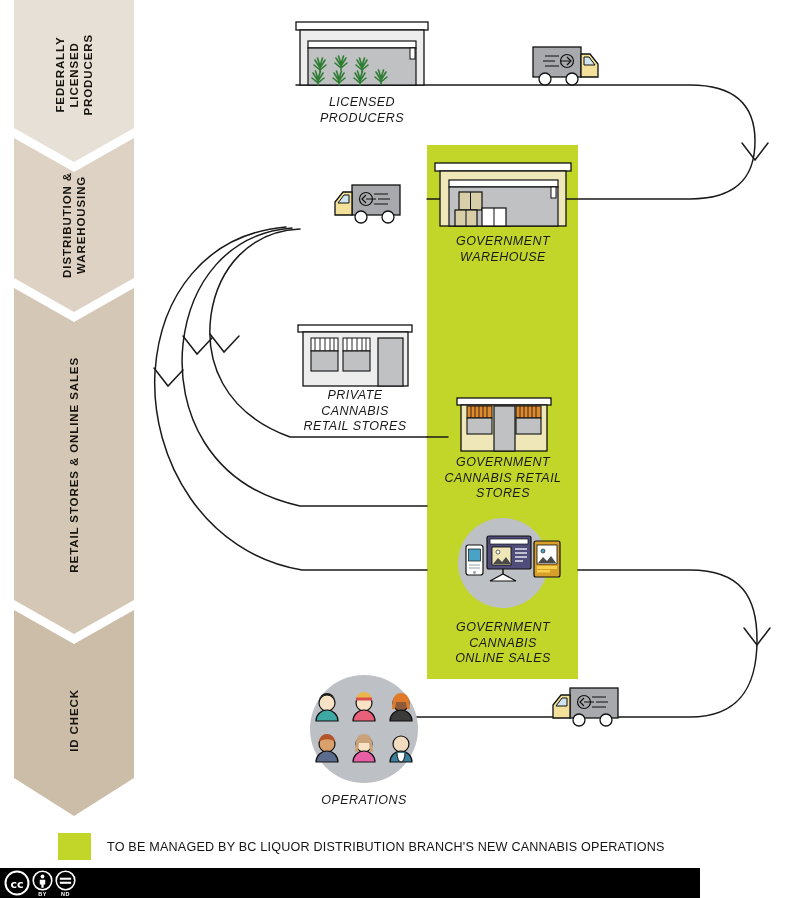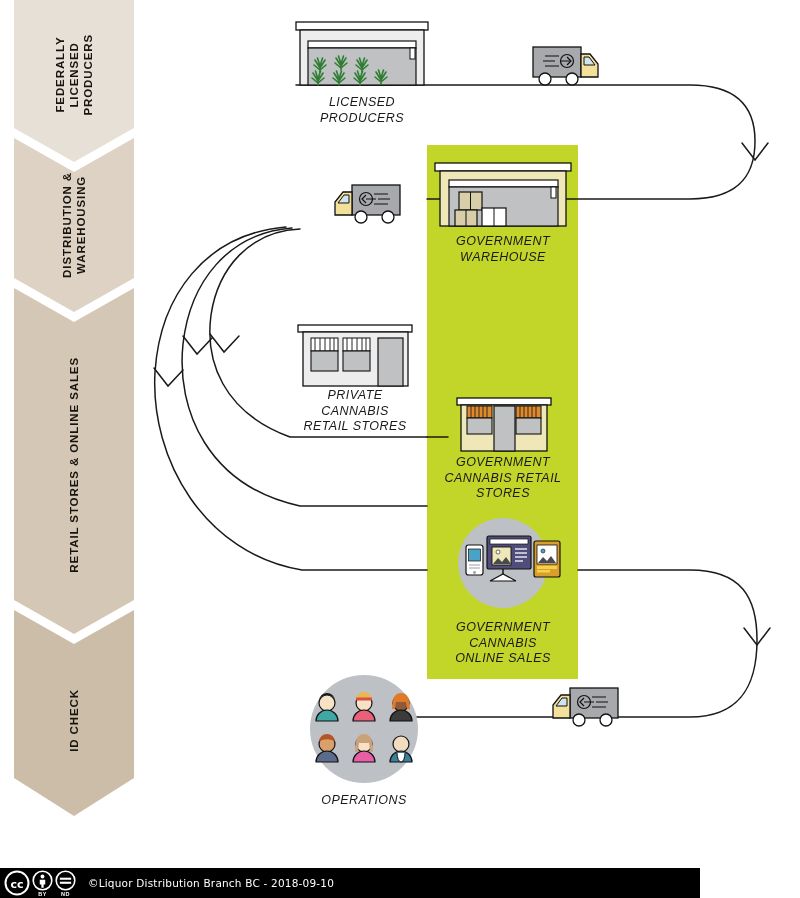--- a/index.html
+++ b/index.html
@@ -290,20 +290,24 @@
   <div class="nodelabel" style="left:428px;top:455px;width:150px;">GOVERNMENT
 CANNABIS RETAIL
 STORES</div>
 
   <div class="nodelabel" style="left:428px;top:620px;width:150px;">GOVERNMENT
 CANNABIS
 ONLINE SALES</div>
 
   <div class="nodelabel" style="left:300px;top:793px;width:128px;">OPERATIONS</div>
 
+  <div class="legend">
+    <div class="swatch" style="background:#c2d629;"></div>
+    <div class="ltext">TO BE MANAGED BY BC LIQUOR DISTRIBUTION BRANCH'S NEW CANNABIS OPERATIONS</div>
+  </div>
 
   <div class="footer">
     <div class="cc">
       <svg width="26" height="26" viewBox="0 0 26 26">
         <circle cx="13" cy="13" r="11.5" fill="none" stroke="#fff" stroke-width="2"></circle>
         <text x="13" y="17.5" text-anchor="middle" fill="#fff" font-family="DejaVu Sans, sans-serif" font-size="11" font-weight="700">cc</text>
       </svg>
       <div class="ccbadge">
         <svg width="21" height="21" viewBox="0 0 26 26">
           <circle cx="13" cy="13" r="11.5" fill="none" stroke="#fff" stroke-width="2"></circle>
@@ -313,17 +317,16 @@
         <span class="ccsub">BY</span>
       </div>
       <div class="ccbadge">
         <svg width="21" height="21" viewBox="0 0 26 26">
           <circle cx="13" cy="13" r="11.5" fill="none" stroke="#fff" stroke-width="2"></circle>
           <rect x="6" y="9.5" width="14" height="2.6" fill="#fff"></rect>
           <rect x="6" y="14.5" width="14" height="2.6" fill="#fff"></rect>
         </svg>
         <span class="ccsub">ND</span>
       </div>
-      <span class="cctext">©Liquor Distribution Branch BC - 2018-09-10</span>
     </div>
   </div>
 
 </div>
 
 </body></html>

